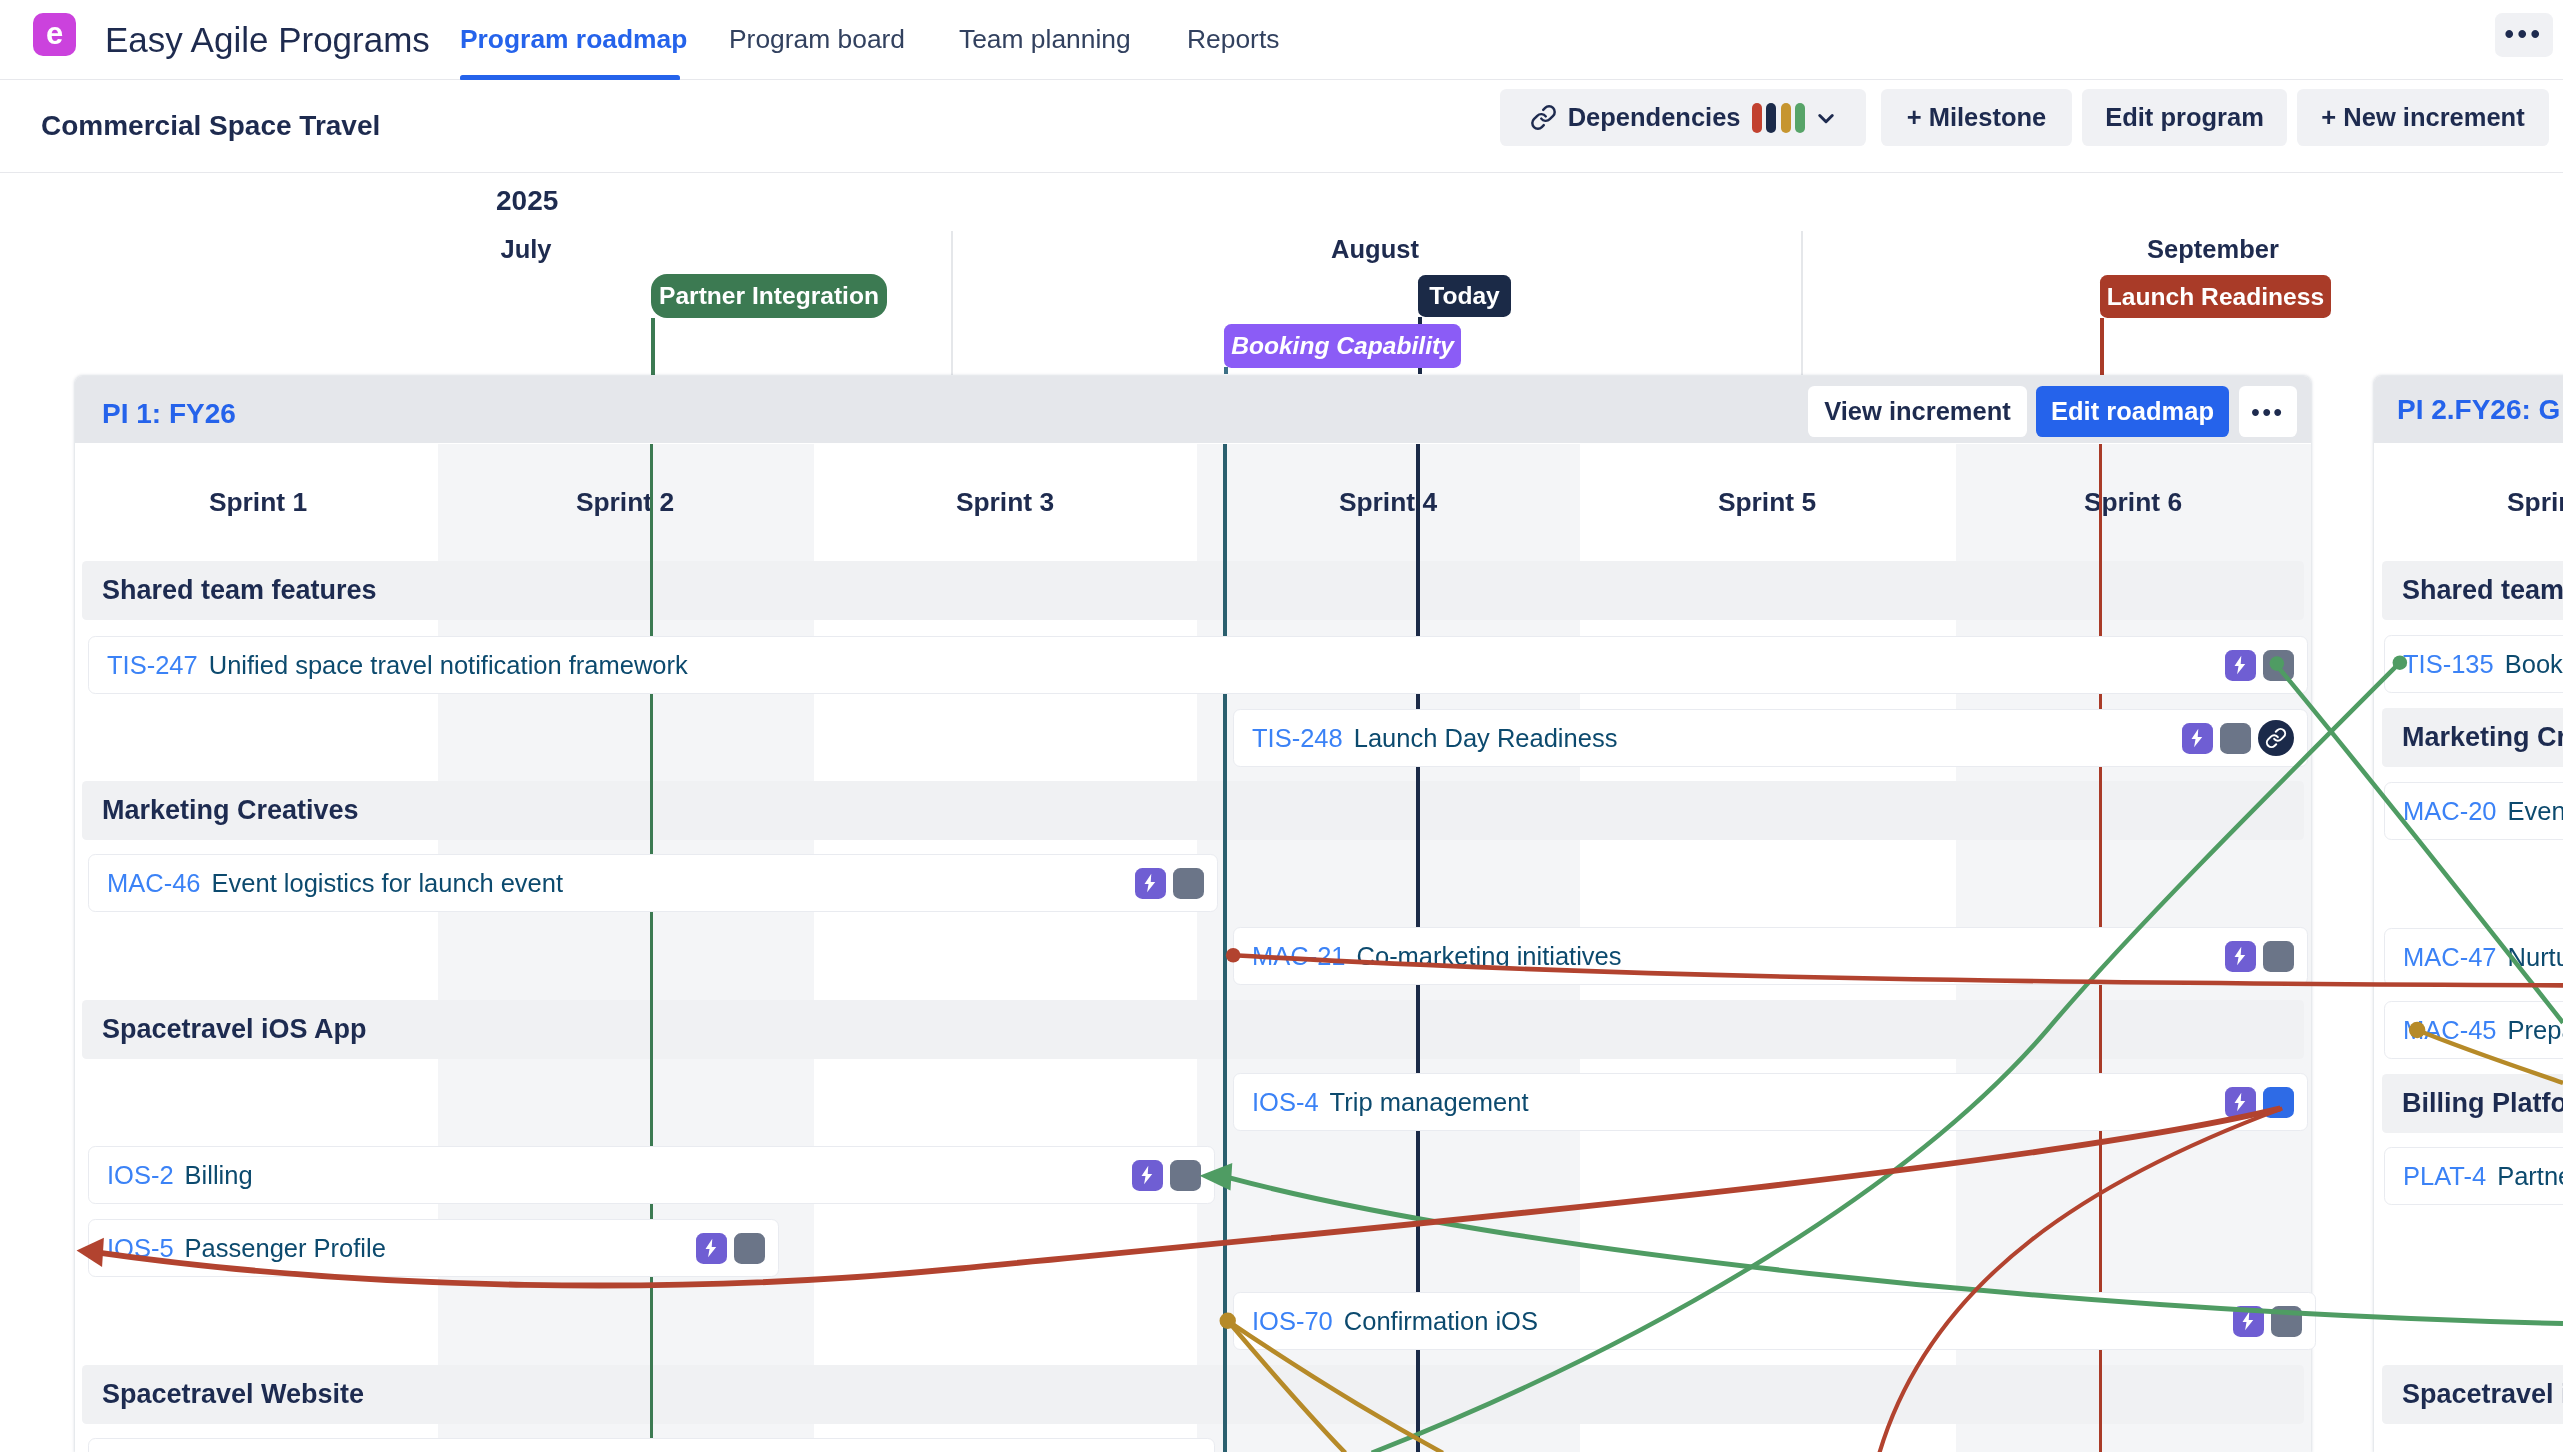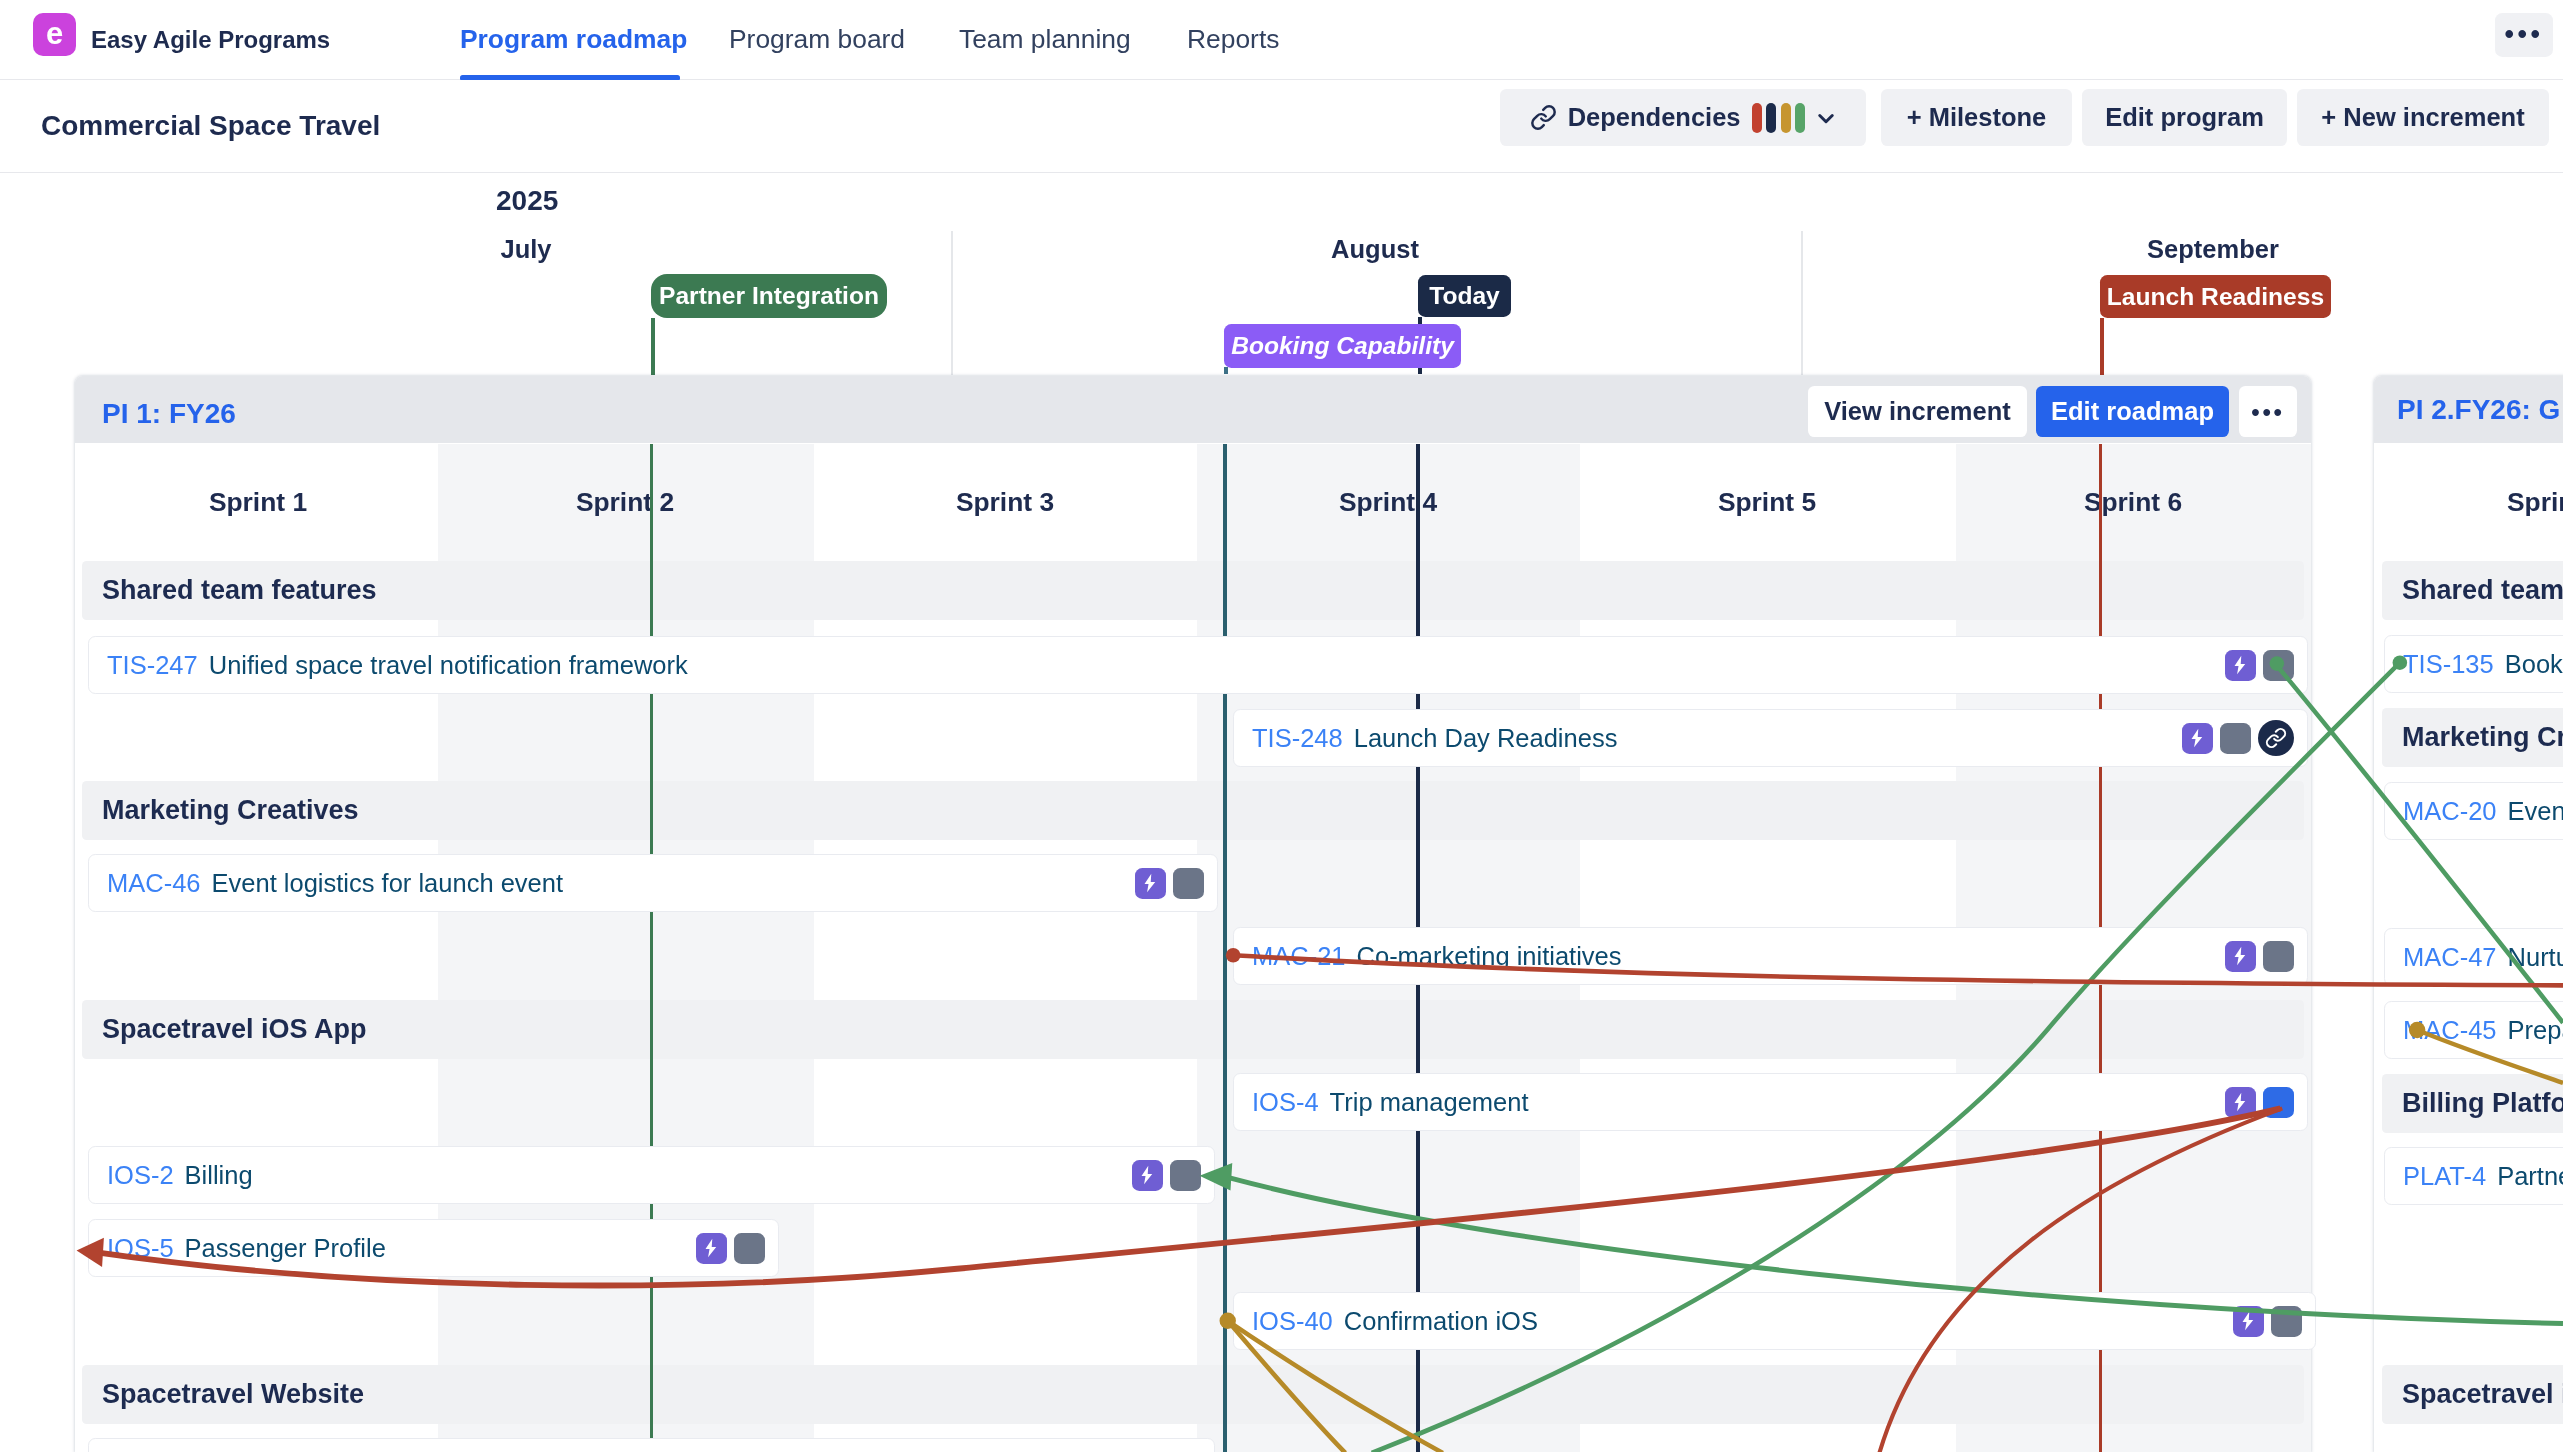--- a/index.html
+++ b/index.html
@@ -3,21 +3,21 @@
 <meta charset="utf-8">
 <style>
   html,body{margin:0;padding:0;background:#fff;}
   #canvas{position:relative;width:2563px;height:1453px;overflow:hidden;
     font-family:"Liberation Sans","DejaVu Sans",sans-serif;background:#fff;color:#1e2b4f;}
   .abs{position:absolute;}
   
   .navbar{left:0;top:0;width:2563px;height:79px;background:#fff;border-bottom:1.8px solid #e7e8ec;}
   .logo{left:33px;top:12.8px;width:43px;height:43px;border-radius:10px;background:#cb42dd;
         display:flex;align-items:center;justify-content:center;color:#fff;font-weight:700;font-size:31px;}
-  .appname{left:91px;top:0;height:79px;display:flex;align-items:center;font-size:24px;font-weight:700;}
+  .appname{left:105px;top:0;height:79px;display:flex;align-items:center;font-size:35px;font-weight:400;}
   .tab{top:0;height:79px;display:flex;align-items:center;font-size:26.4px;font-weight:500;color:#32415f;cursor:pointer;}
   .tab.active{color:#2563eb;font-weight:600;}
   .tab-underline{left:460px;top:75px;width:220px;height:5.5px;background:#2563eb;border-radius:2.7px;}
   .morebtn{background:#f0f1f4;border-radius:7.3px;display:flex;align-items:center;justify-content:center;
            color:#1e2b4f;font-size:27px;letter-spacing:3.6px;font-weight:700;cursor:pointer;}
   
   .progbar{left:0;top:80px;width:2563px;height:92px;background:#fff;border-bottom:1.8px solid #e7e8ec;}
   .progtitle{left:41px;top:80px;height:92px;display:flex;align-items:center;font-size:28px;font-weight:700;}
   .gbtn{background:#f0f1f4;border-radius:6.4px;display:flex;align-items:center;justify-content:center;
         font-size:25.5px;font-weight:600;color:#1e2b4f;gap:11px;cursor:pointer;}
@@ -230,21 +230,21 @@
       <span class="ic" style="background:#6f5ed3;">
           <svg viewBox="0 0 24 24">
             <path d="M13.4 2 6 13.2h4.4L8.8 22l8.9-11.2h-4.9L13.4 2z" fill="#fff"></path>
           </svg>
         </span>
       <span class="ic" style="background:#6b7588;"></span>
     </span>
   </div>
 
   <div class="abs card" style="left:1233px;top:1292px;width:1083px;">
-    <span class="ikey">IOS-40</span>
+    <span class="ikey">IOS-70</span>
     <span class="isum">Confirmation iOS</span>
     <span class="icons">
       <span class="ic" style="background:#6f5ed3;">
           <svg viewBox="0 0 24 24">
             <path d="M13.4 2 6 13.2h4.4L8.8 22l8.9-11.2h-4.9L13.4 2z" fill="#fff"></path>
           </svg>
         </span>
       <span class="ic" style="background:#6b7588;"></span>
     </span>
   </div>

